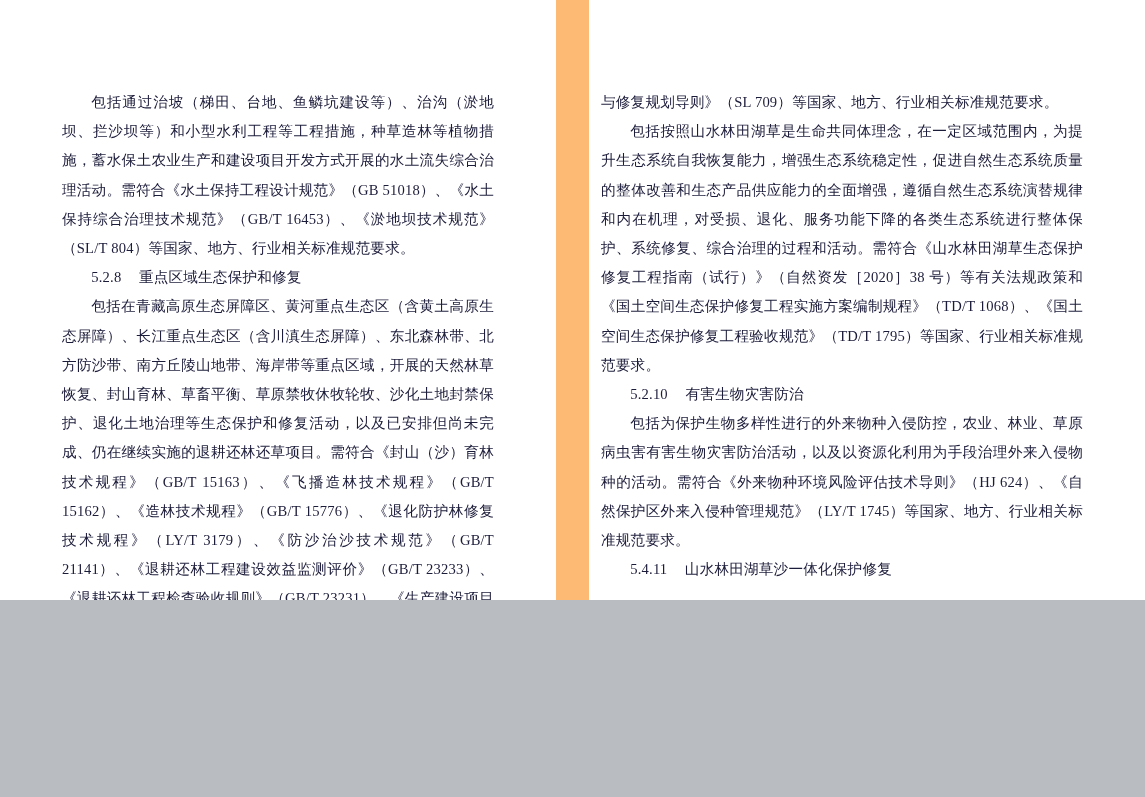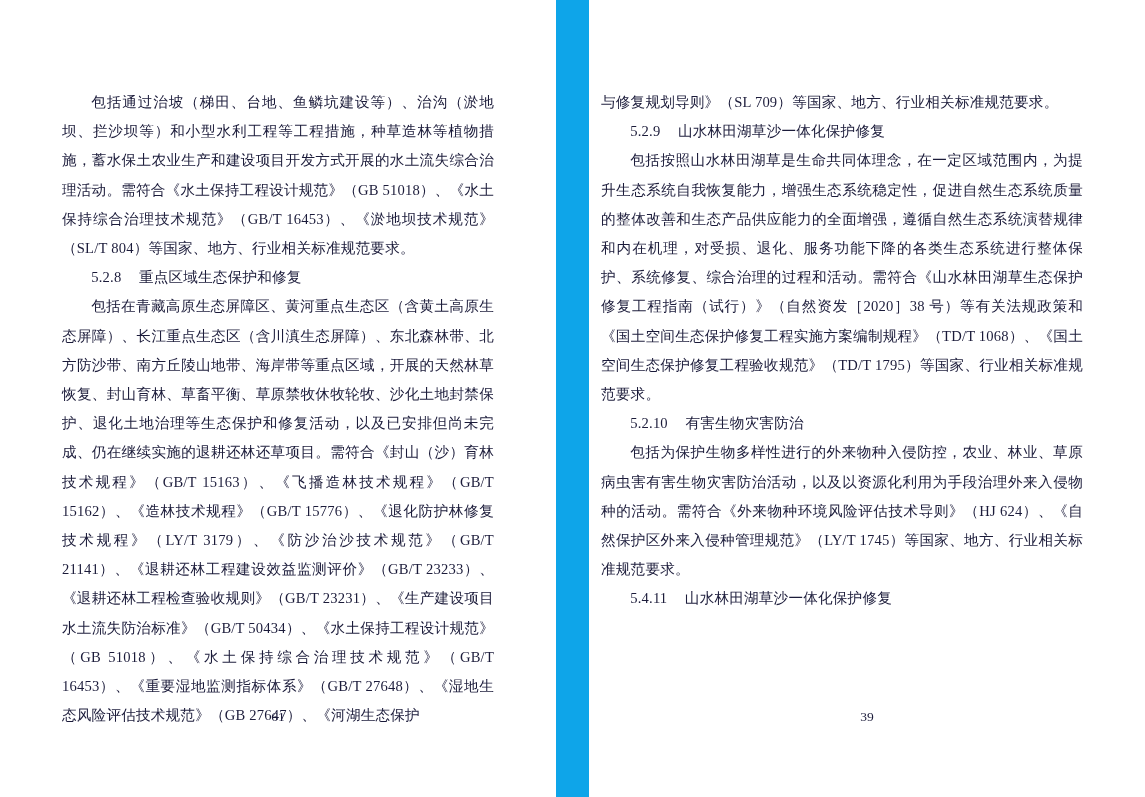--- a/index.html
+++ b/index.html
@@ -3,23 +3,23 @@
 <meta charset="utf-8">
 <style>
   html, body {
     margin: 0;
     padding: 0;
     background: #b9bcc0;
     font-family: "Liberation Serif", "DejaVu Serif", serif;
   }
   .viewport {
     width: 1145px;
-    height: 797px;
+    height: 600px;
     position: relative;
-    background: #0ea5e9;
+    background: #fdba74;
     overflow: hidden;
     display: flex;
     justify-content: space-between;
   }
   .page {
     background: #ffffff;
     width: 556px;
     height: 797px;
     box-sizing: border-box;
     position: relative;
@@ -72,21 +72,20 @@
       <p class="body">包括通过治坡（梯田、台地、鱼鳞坑建设等）、治沟（淤地坝、拦沙坝等）和小型水利工程等工程措施，种草造林等植物措施，蓄水保土农业生产和建设项目开发方式开展的水土流失综合治理活动。需符合《水土保持工程设计规范》（GB 51018）、《水土保持综合治理技术规范》（GB/T 16453）、《淤地坝技术规范》（SL/T 804）等国家、地方、行业相关标准规范要求。</p>
       <p class="heading"><span class="num">5.2.8</span><span>重点区域生态保护和修复</span></p>
       <p class="body">包括在青藏高原生态屏障区、黄河重点生态区（含黄土高原生态屏障）、长江重点生态区（含川滇生态屏障）、东北森林带、北方防沙带、南方丘陵山地带、海岸带等重点区域，开展的天然林草恢复、封山育林、草畜平衡、草原禁牧休牧轮牧、沙化土地封禁保护、退化土地治理等生态保护和修复活动，以及已安排但尚未完成、仍在继续实施的退耕还林还草项目。需符合《封山（沙）育林技术规程》（GB/T 15163）、《飞播造林技术规程》（GB/T 15162）、《造林技术规程》（GB/T 15776）、《退化防护林修复技术规程》（LY/T 3179）、《防沙治沙技术规范》（GB/T 21141）、《退耕还林工程建设效益监测评价》（GB/T 23233）、《退耕还林工程检查验收规则》（GB/T 23231）、《生产建设项目水土流失防治标准》（GB/T 50434）、《水土保持工程设计规范》（GB 51018）、《水土保持综合治理技术规范》（GB/T 16453）、《重要湿地监测指标体系》（GB/T 27648）、《湿地生态风险评估技术规范》（GB 27647）、《河湖生态保护</p>
     </div>
     <div class="page-number">61</div>
   </div>
 
   <div class="page page-right">
     <div class="content">
       <p>与修复规划导则》（SL 709）等国家、地方、行业相关标准规范要求。</p>
-      <p class="heading"><span class="num">5.2.9</span><span>山水林田湖草沙一体化保护修复</span></p>
       <p class="body">包括按照山水林田湖草是生命共同体理念，在一定区域范围内，为提升生态系统自我恢复能力，增强生态系统稳定性，促进自然生态系统质量的整体改善和生态产品供应能力的全面增强，遵循自然生态系统演替规律和内在机理，对受损、退化、服务功能下降的各类生态系统进行整体保护、系统修复、综合治理的过程和活动。需符合《山水林田湖草生态保护修复工程指南（试行）》（自然资发［2020］38 号）等有关法规政策和《国土空间生态保护修复工程实施方案编制规程》（TD/T 1068）、《国土空间生态保护修复工程验收规范》（TD/T 1795）等国家、行业相关标准规范要求。</p>
       <p class="heading"><span class="num">5.2.10</span><span>有害生物灾害防治</span></p>
       <p class="body">包括为保护生物多样性进行的外来物种入侵防控，农业、林业、草原病虫害有害生物灾害防治活动，以及以资源化利用为手段治理外来入侵物种的活动。需符合《外来物种环境风险评估技术导则》（HJ 624）、《自然保护区外来入侵种管理规范》（LY/T 1745）等国家、地方、行业相关标准规范要求。</p>
       <p class="heading"><span class="num">5.4.11</span><span>山水林田湖草沙一体化保护修复</span></p>
     </div>
     <div class="page-number">39</div>
   </div>
 
 </div>
 

